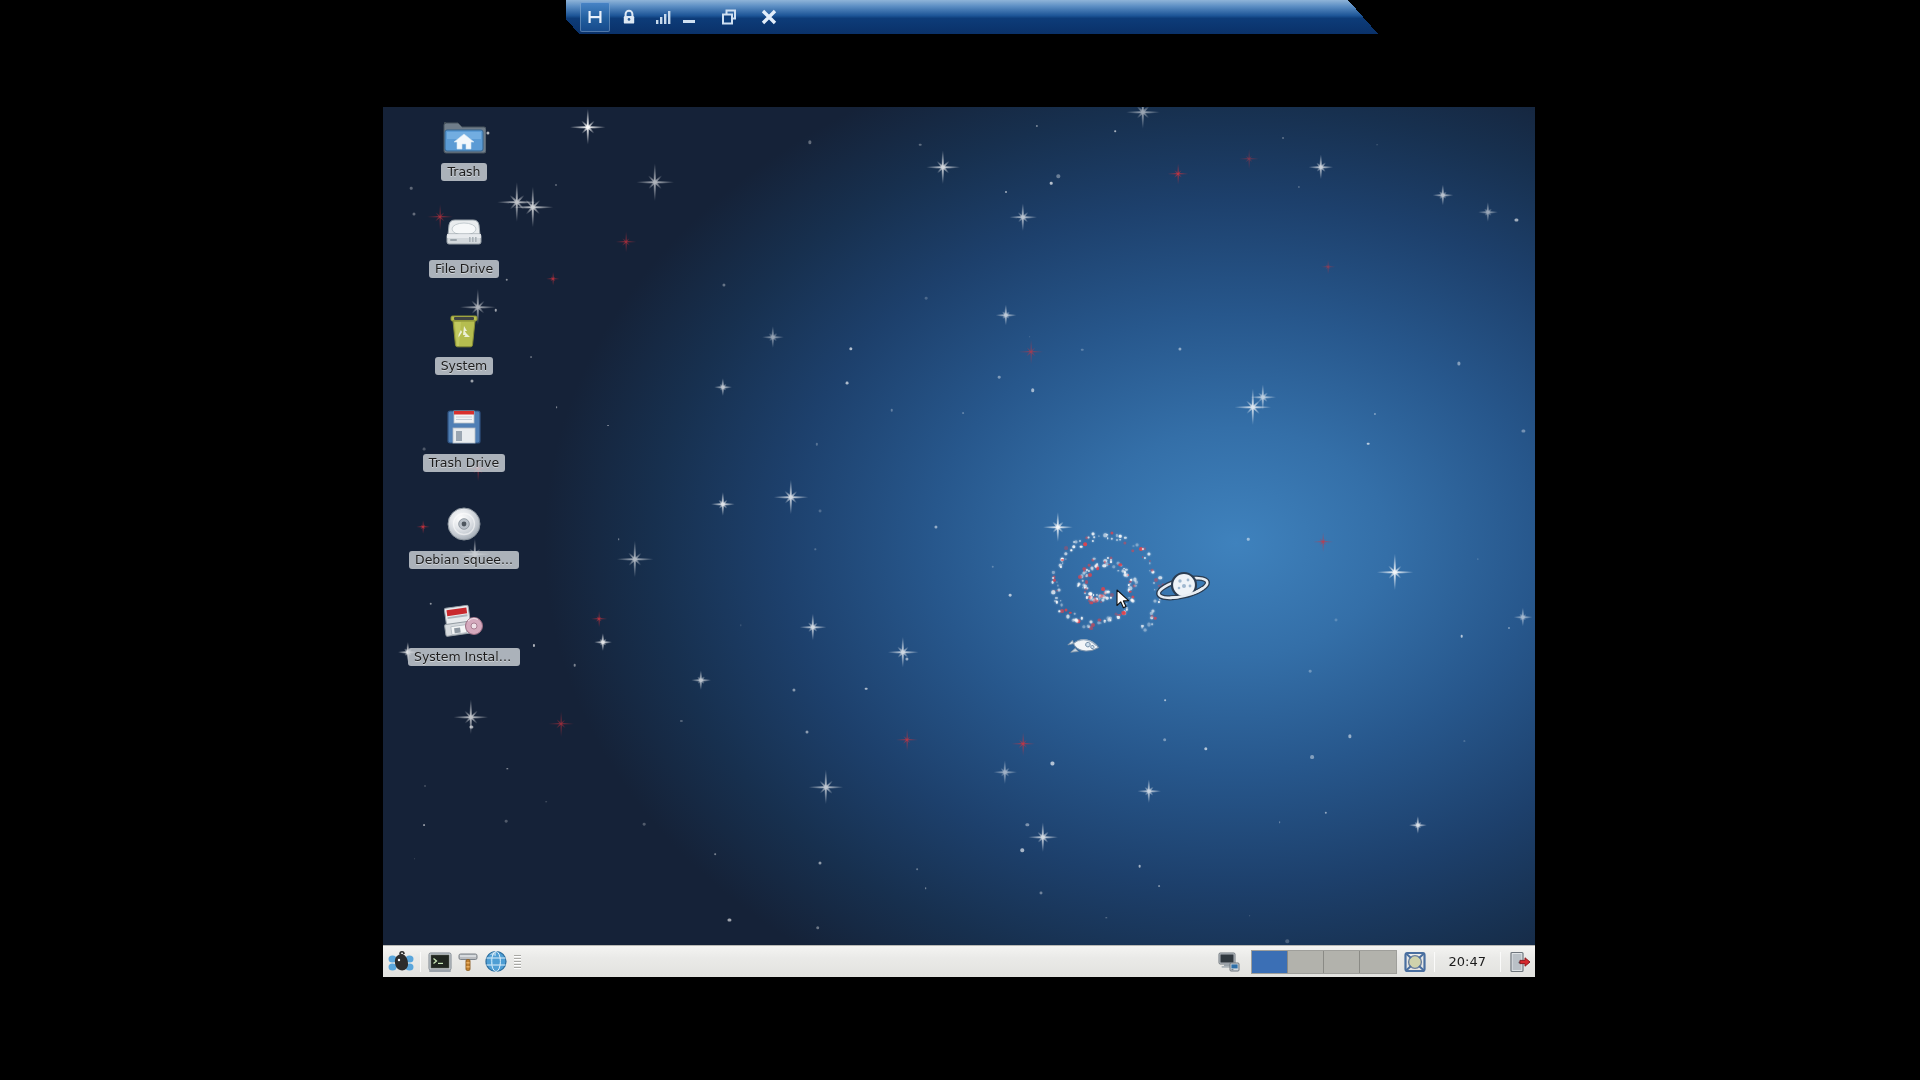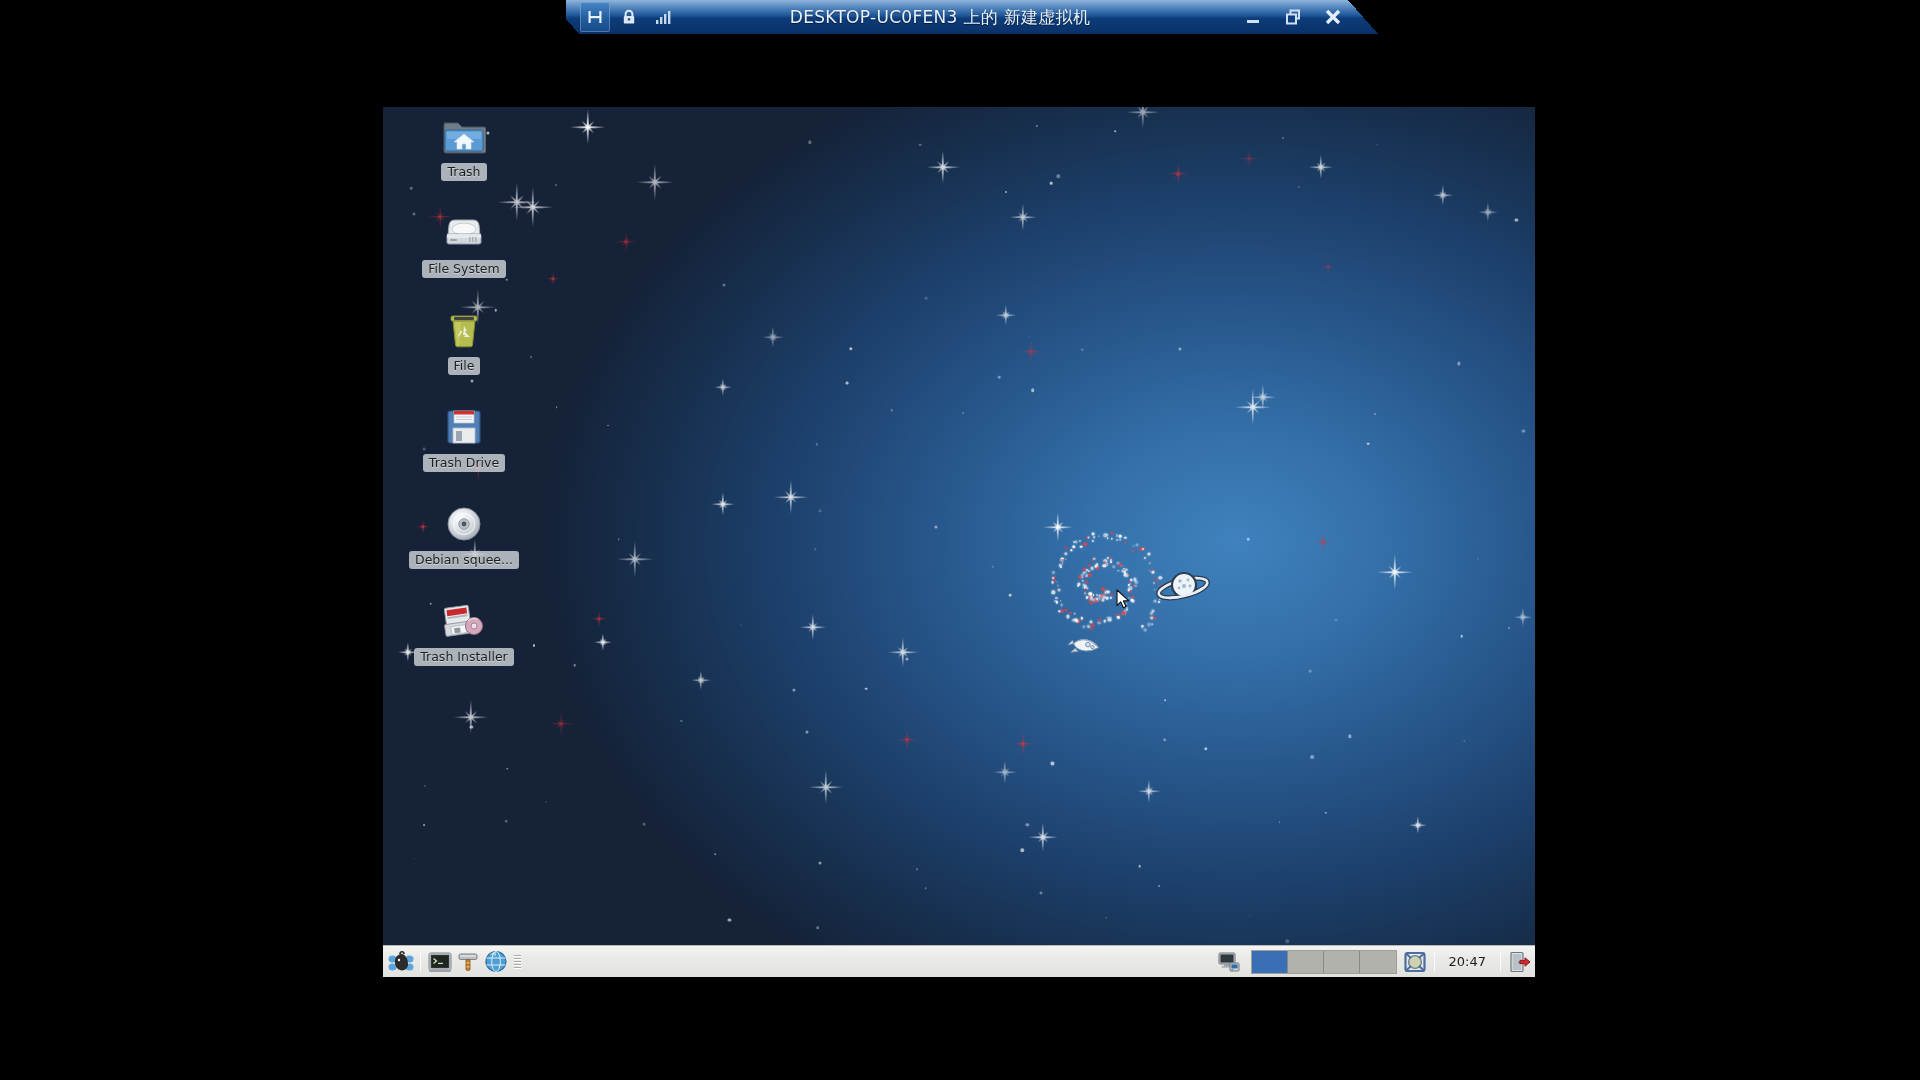--- a/index.html
+++ b/index.html
@@ -228,21 +228,20 @@
           <rect x="2" y="12" width="2.4" height="4"></rect>
           <rect x="6" y="9" width="2.4" height="7"></rect>
           <rect x="10" y="6" width="2.4" height="10"></rect>
           <rect x="14" y="3" width="2.4" height="13"></rect>
         </g>
       </svg>
     </div>
 
   </div>
 
-  <div id="vm-title-text">DESKTOP-UC0FEN3 上的 新建虚拟机</div>
 
   <div id="vm-winbtns">
     <div class="winbtn">
       <svg width="18" height="18" viewBox="0 0 18 18">
         <rect x="3" y="12" width="12" height="3" fill="#cfe0f2"></rect>
       </svg>
     </div>
     <div class="winbtn">
       <svg width="18" height="18" viewBox="0 0 18 18">
         <rect x="6.5" y="2.5" width="8.5" height="8" fill="none" stroke="#cfe0f2" stroke-width="2"></rect>
@@ -937,34 +936,34 @@
           <rect x="5" y="21" width="34" height="10" rx="2" fill="#d3d8dc" stroke="#959ea5" stroke-width="1"></rect>
           <rect x="5" y="21" width="34" height="4" fill="#eceff1" opacity=".8"></rect>
           <rect x="8" y="26" width="7" height="2" rx="1" fill="#9aa3aa"></rect>
           <g fill="#aab2b8">
             <rect x="27" y="24" width="1.6" height="5"></rect>
             <rect x="30" y="24" width="1.6" height="5"></rect>
             <rect x="33" y="24" width="1.6" height="5"></rect>
           </g>
         </svg>
       </div>
-      <div class="lbl">File System</div>
+      <div class="lbl">File Drive</div>
     </div>
 
     <div class="dicon">
       <div class="glyph">
         <svg width="44" height="40" viewBox="0 0 44 40">
           <rect x="9" y="6" width="26" height="5" rx="1.4" fill="#b6bd4e" stroke="#878d35" stroke-width="1"></rect>
           <rect x="12" y="7" width="20" height="3" rx="1" fill="#3f4344"></rect>
           <path d="M11 11 h22 l-2.5 24 a2 2 0 0 1 -2 1.8 H15.5 a2 2 0 0 1 -2 -1.8 z" fill="#b5bd4f" stroke="#868c35" stroke-width="1"></path>
           <path d="M13 12 h6 l-2 24 h-2 z" fill="#c9d06a" opacity=".6"></path>
           <path d="M22 16 l3 5 h-2.2 l2.6 4 -4.4 0 z M16.5 25 l2.4 -5 1.2 1.9 -3.6 5.6 z M28 27 l-6 0 2.5 -3.6 z" fill="#f1f4e2" opacity=".92"></path>
         </svg>
       </div>
-      <div class="lbl">File</div>
+      <div class="lbl">System</div>
     </div>
 
     <div class="dicon">
       <div class="glyph">
         <svg width="44" height="40" viewBox="0 0 44 40">
           <rect x="6" y="4" width="32" height="32" rx="2" fill="#4f7fb5" stroke="#2f5280" stroke-width="1.2"></rect>
           <rect x="12" y="4" width="20" height="12" fill="#f2f4f6" stroke="#b9c2cb" stroke-width=".8"></rect>
           <rect x="12" y="4" width="20" height="3.5" fill="#d8302e"></rect>
           <g stroke="#c5ced6" stroke-width="1">
             <line x1="14" y1="10" x2="30" y2="10"></line>
@@ -1006,21 +1005,21 @@
             <rect x="7" y="15" width="20" height="2" fill="#aeb6bd"></rect>
             <rect x="3" y="22" width="28" height="12" rx="1.5" fill="#d6dade" stroke="#949ca3" stroke-width="1"></rect>
             <rect x="9" y="25" width="15" height="8" fill="#f4f6f7" stroke="#b0b8bf" stroke-width=".8"></rect>
             <rect x="12" y="27" width="6" height="5" fill="#8e98a2"></rect>
           </g>
           <circle cx="33" cy="26" r="8.5" fill="#d5a9bd" stroke="#9a6c82" stroke-width="1"></circle>
           <circle cx="33" cy="26" r="3" fill="#f0e1e8" stroke="#9a6c82" stroke-width=".8"></circle>
           <path d="M27 21 a8.5 8.5 0 0 1 10 -1.5" fill="none" stroke="#f3e6ec" stroke-width="1.3" opacity=".8"></path>
         </svg>
       </div>
-      <div class="lbl">Trash Installer</div>
+      <div class="lbl">System Installer</div>
     </div>
 
   </div>
 
   <div id="cursor">
     <svg width="16" height="22" viewBox="0 0 16 22">
       <path d="M1 1 L1 16.5 L4.8 12.9 L7.4 18.8 L10 17.6 L7.4 11.9 L12.6 11.6 Z" fill="#ffffff" stroke="#111111" stroke-width="1.1" stroke-linejoin="round"></path>
     </svg>
   </div>
 

